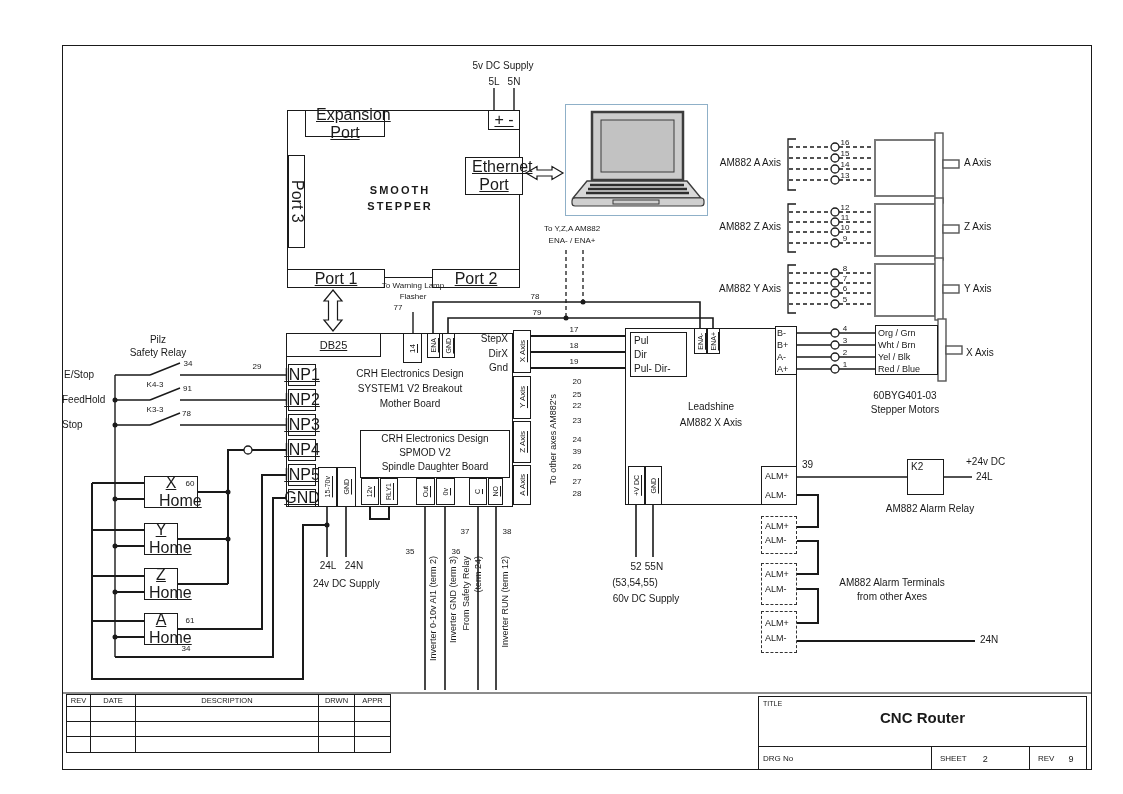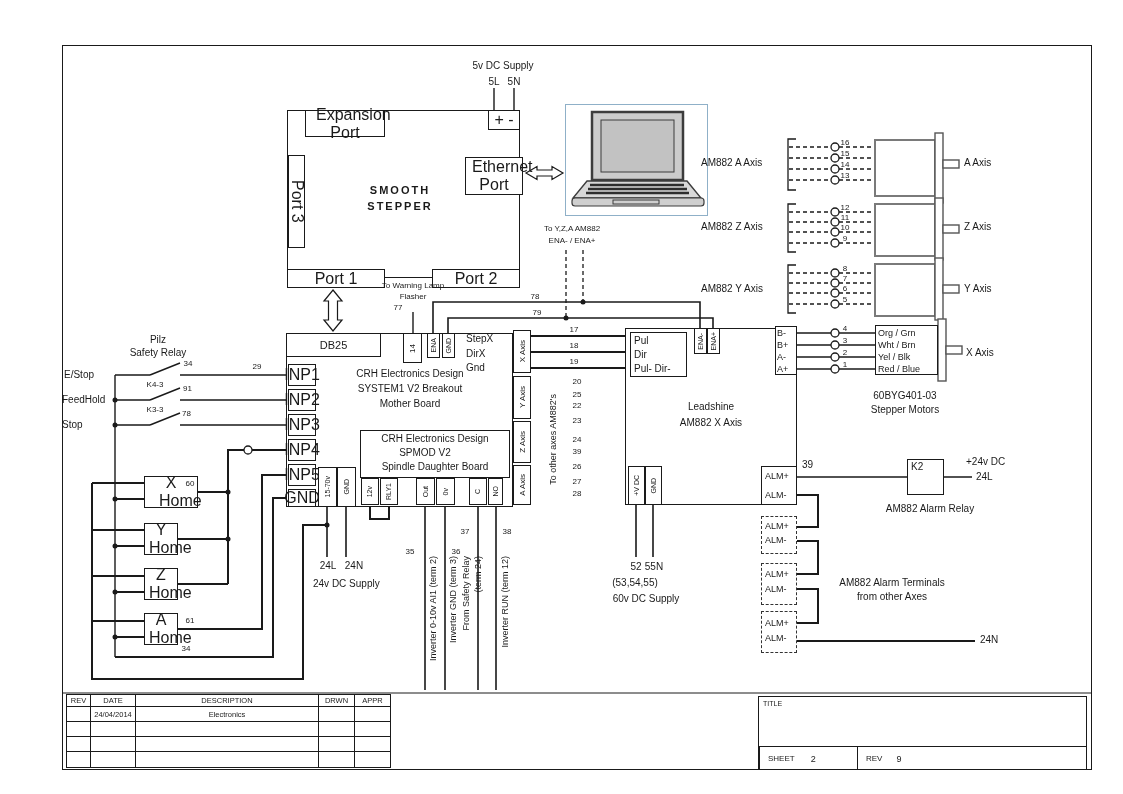--- a/index.html
+++ b/index.html
@@ -1,24 +1,24 @@
 <!DOCTYPE html>
 <html><head>
 <meta charset="utf-8">
 <style>
   html,body{margin:0;padding:0;background:#fff;}
   body{font-family:"Liberation Sans",sans-serif;color:#1a1a1a;}
   #sheet{position:relative;width:1123px;height:794px;background:#fff;overflow:hidden;}
-  .b{position:absolute;border:1px solid #1a1a1a;background:#fff;box-sizing:border-box;}
+  .b{position:absolute;border:1px solid #1a1a1a;background:#fff;box-sizing:border-box;text-decoration:underline;}
   .f{display:flex;align-items:center;justify-content:center;}
   .fx{position:absolute;display:flex;align-items:center;justify-content:center;}
   .fxt{position:absolute;display:flex;align-items:flex-start;justify-content:center;}
   .l{position:absolute;font-size:10px;line-height:11px;white-space:nowrap;}
   .c{text-align:center;}
-  .r{}
+  .r{text-align:right;}
   .fs7{font-size:7px;line-height:8px;}
   .fs8{font-size:8px;line-height:9px;}
   .fs9{font-size:9px;line-height:10px;}
   .fs11{font-size:11px;line-height:12px;}
   .bold{font-weight:bold;}
   .vt{writing-mode:vertical-rl;transform:rotate(180deg);}
   .vtd{writing-mode:vertical-rl;}
   .wrap{white-space:normal;}
   .dash{border-style:dashed;border-color:#333;}
   #rev-table{position:absolute;left:66px;top:694px;border-collapse:collapse;table-layout:fixed;width:324px;font-size:7.5px;line-height:9px;}
@@ -407,27 +407,20 @@
       </colgroup>
     <tbody>
         <tr style="height:12px">
       <td>REV</td>
       <td>DATE</td>
       <td>DESCRIPTION</td>
       <td>DRWN</td>
       <td>APPR</td>
     </tr>
     <tr style="height:15px">
-      <td></td>
-      <td>24/04/2014</td>
-      <td>Electronics</td>
-      <td></td>
-      <td></td>
-    </tr>
-    <tr style="height:15px">
           <td></td>
           <td></td>
           <td></td>
           <td></td>
           <td></td>
         </tr>
     <tr style="height:15px">
           <td></td>
           <td></td>
           <td></td>
@@ -439,21 +432,25 @@
           <td></td>
           <td></td>
           <td></td>
           <td></td>
         </tr>
   </tbody>
     </table>
 
   <div class="b" style="left:758px;top:696px;width:329px;height:74px">
     <div class="l fs7" style="left:4px;top:3px">TITLE</div>
+    <div class="l c bold" style="left:0;top:12px;width:327px;font-size:15px;line-height:18px">CNC Router</div>
     <div style="position:absolute;left:0;top:49px;width:327px;height:23px;border-top:1px solid #1a1a1a;display:flex">
+      <div style="width:172px;display:flex;align-items:center;padding-left:4px;box-sizing:border-box" class="fs8">
+          <span>DRG No</span>
+        </div>
       <div style="width:98px;display:flex;align-items:center;padding-left:8px;box-sizing:border-box;border-left:1px solid #1a1a1a">
         <span class="fs8">SHEET</span>
           <span class="fs9" style="margin-left:16px">2</span>
       </div>
       <div style="flex:1;display:flex;align-items:center;padding-left:8px;box-sizing:border-box;border-left:1px solid #1a1a1a">
         <span class="fs8">REV</span>
           <span class="fs9" style="margin-left:14px">9</span>
       </div>
     </div>
   </div>

